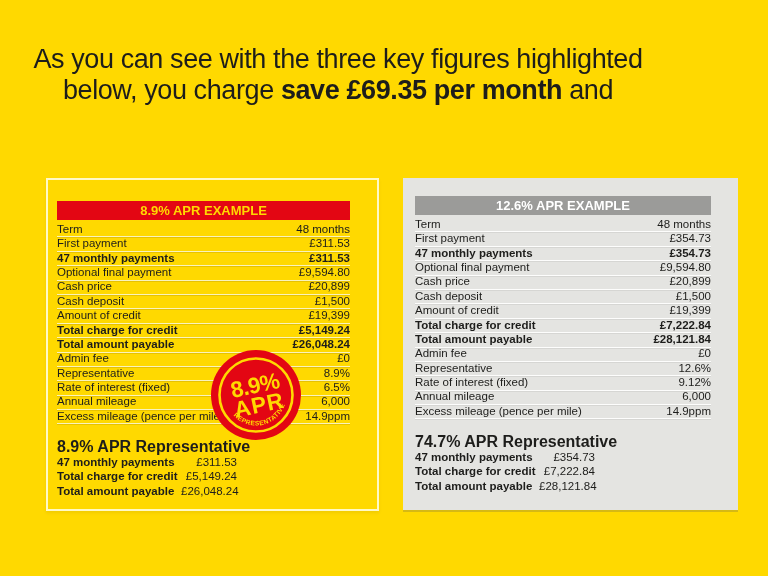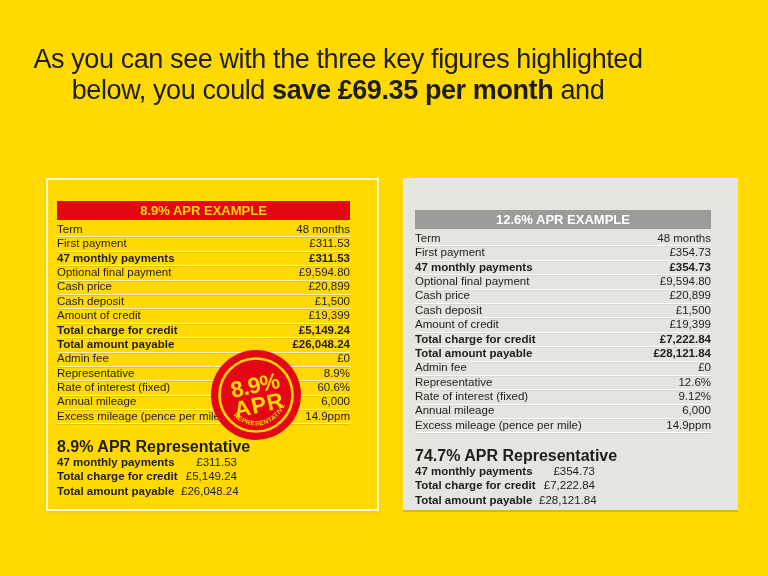--- a/index.html
+++ b/index.html
@@ -23,21 +23,21 @@
   
   .panel{position:absolute;top:178px;box-sizing:border-box;}
   .panel-yellow{
     left:46px;width:333px;height:333px;background:var(--background);
     border:2px solid rgba(255,252,215,0.92);
     padding:21px 27px 0 9px;
     box-shadow:0 2px 3px rgba(120,90,0,0.10);
   }
   .panel-gray{
     left:403px;width:335px;height:332px;background:var(--panel-gray);
-    padding:32px 27px 0 12px;
+    padding:18px 27px 0 12px;
     box-shadow:0 2px 0 rgba(90,90,80,0.25);
   }
   .hdr-bar{
     height:19px;line-height:19px;text-align:center;
     font-size:13px;font-weight:bold;letter-spacing:0;
     margin-bottom:3px;
   }
   .hdr-red{background:var(--accent-red);color:var(--header-text-yellow);}
   .hdr-gray{background:var(--header-gray);color:var(--header-text-white);}
   
@@ -62,21 +62,21 @@
 </style>
 </head>
 <body>
 
 <div class="headline">
   <div>
     
   <span class="seg">As you can see with the three key figures highlighted</span></div>
   <div>
     
-  <span class="seg">below, you could </span><span class="seg bold">save £69.35 per month</span><span class="seg"> and</span></div>
+  <span class="seg">below, you charge </span><span class="seg bold">save £69.35 per month</span><span class="seg"> and</span></div>
 </div>
 
 <div class="panel panel-yellow">
   <div class="hdr-bar hdr-red">8.9% APR EXAMPLE</div>
   <div class="t-rows">
 
       <div class="t-row">
         <span class="lbl">Term</span>
         <span class="val">48 months</span>
       </div>
@@ -126,21 +126,21 @@
         <span class="val">£0</span>
       </div>
 
       <div class="t-row">
         <span class="lbl">Representative</span>
         <span class="val">8.9%</span>
       </div>
 
       <div class="t-row">
         <span class="lbl">Rate of interest (fixed)</span>
-        <span class="val">60.6%</span>
+        <span class="val">6.5%</span>
       </div>
 
       <div class="t-row">
         <span class="lbl">Annual mileage</span>
         <span class="val">6,000</span>
       </div>
 
       <div class="t-row">
         <span class="lbl">Excess mileage (pence per mile)</span>
         <span class="val">14.9ppm</span>

